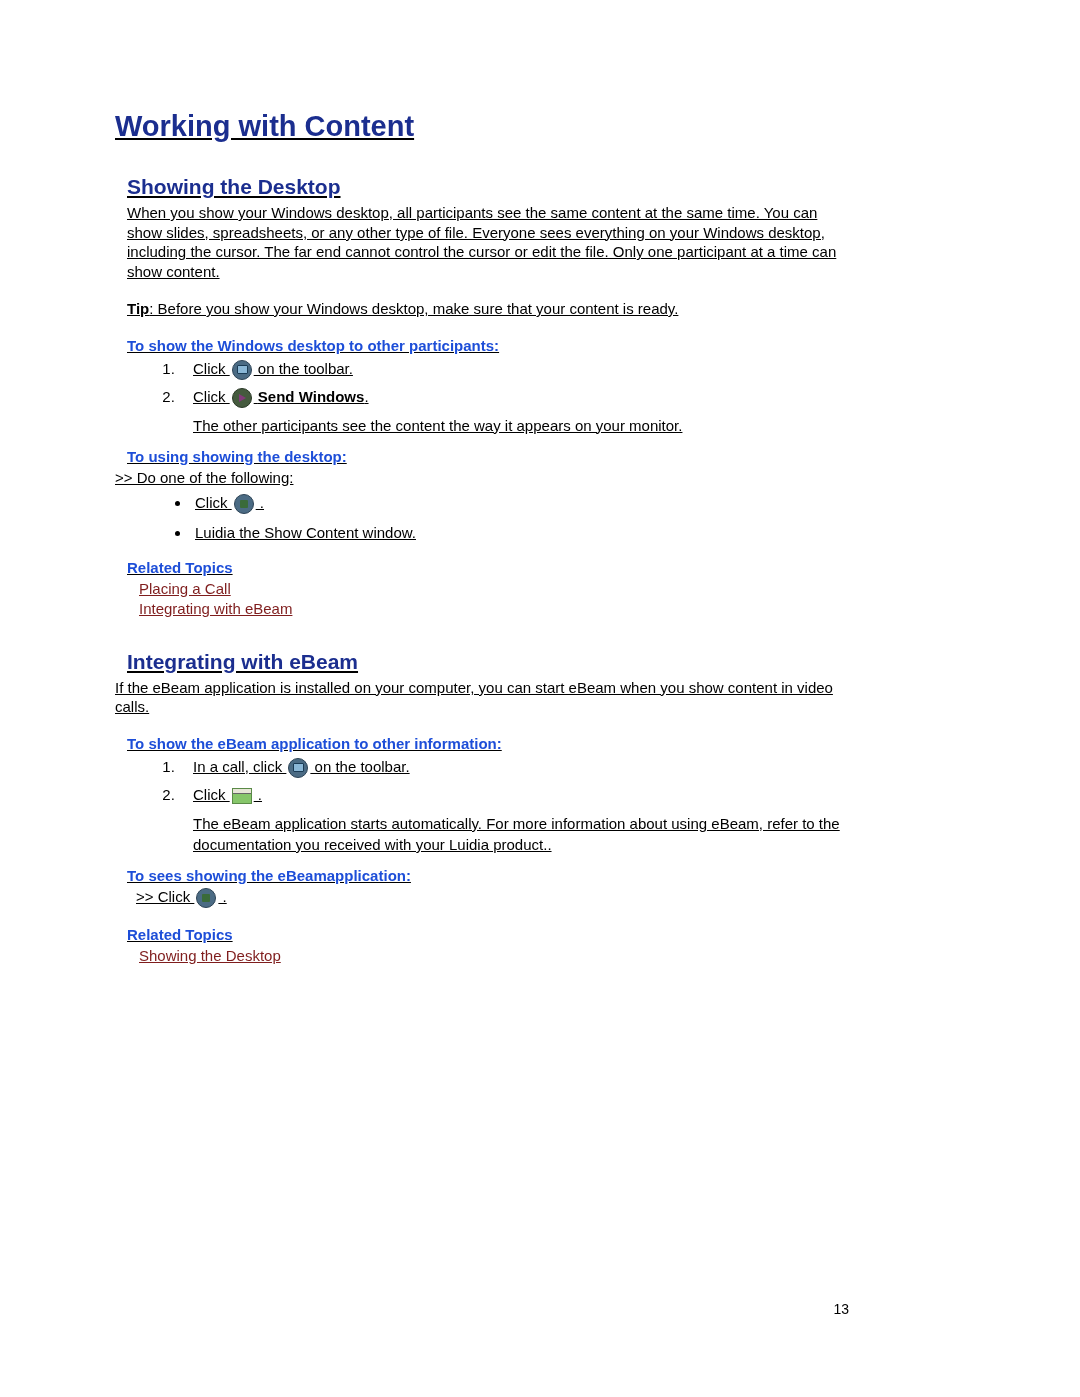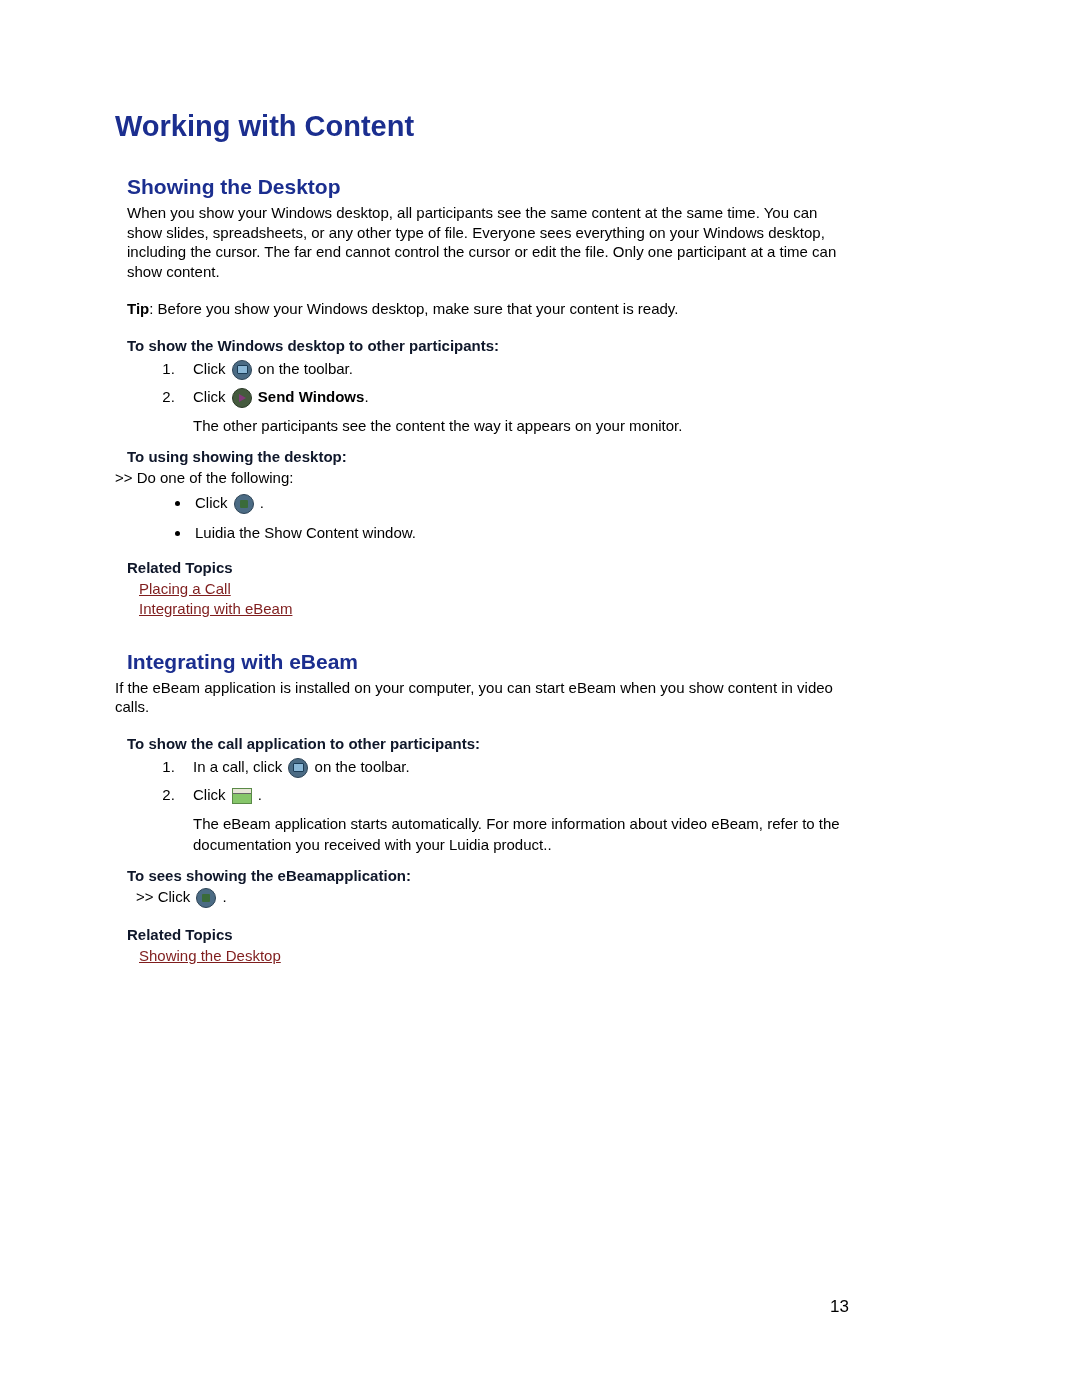--- a/index.html
+++ b/index.html
@@ -9,39 +9,40 @@
     margin: 0;
     padding: 0;
     background: #fff;
   }
   .page {
     width: 964px;
     min-height: 1397px;
     padding: 110px 115px 40px 115px;
     box-sizing: border-box;
     position: relative;
+    text-decoration: underline;
   }
   h1.main-title {
     color: #1b2e8f;
     font-size: 29px;
     font-weight: bold;
     margin: 0 0 32px 0;
   }
   h2.section-title {
     color: #1b2e8f;
     font-size: 21px;
     font-weight: bold;
     margin: 0 0 4px 12px;
   }
   p.body {
     margin: 0 0 18px 12px;
     line-height: 1.3;
   }
   .bold-blue {
-    color: #0f172a;
+    color: #1d4ed8;
     font-weight: bold;
     margin: 12px 0 4px 12px;
   }
   ol.steps {
     margin: 0 0 6px 12px;
     padding-left: 52px;
   }
   ol.steps li {
     padding-left: 14px;
     margin-bottom: 6px;
@@ -128,21 +129,21 @@
   .icon-ebeam::before {
     content: "";
     position: absolute; top: 0; left: 0; right: 0; height: 4px;
     background: #e6e6d6;
     border-bottom: 1px solid #666;
   }
   .page-number {
     position: absolute;
     right: 115px;
     bottom: 80px;
-    font-size: 17px;
+    font-size: 14px;
   }
   .tip-label { font-weight: bold; }
 </style>
 </head>
 <body>
 
 <div class="page">
 
   <h1 class="main-title">Working with Content</h1>
 
@@ -178,30 +179,30 @@
   <div class="bold-blue">Related Topics</div>
   <div class="related-links">
     <a href="#">Placing a Call</a><br>
     <a href="#">Integrating with eBeam</a>
   </div>
 
   <h2 class="section-title">Integrating with eBeam</h2>
 
   <p class="body" style="margin-left:0;">If the eBeam application is installed on your computer, you can start eBeam when you show content in video calls.</p>
 
-  <div class="bold-blue">To show the call application to other participants:</div>
+  <div class="bold-blue">To show the eBeam application to other information:</div>
   <ol class="steps">
     <li>
       <span>In a call, click </span><span class="icon icon-monitor-badge"></span><span> on the toolbar.</span>
     </li>
     <li>
       <span>Click </span><span class="icon icon-ebeam"></span><span> .</span>
     </li>
   </ol>
-  <div class="after-list">The eBeam application starts automatically. For more information about video eBeam, refer to the documentation you received with your Luidia product..</div>
+  <div class="after-list">The eBeam application starts automatically. For more information about using eBeam, refer to the documentation you received with your Luidia product..</div>
 
   <div class="bold-blue">To sees showing the eBeamapplication:</div>
   <div class="plain-line" style="margin-left:21px;">
     <span>&gt;&gt; Click </span><span class="icon icon-stop-badge"></span><span> .</span>
   </div>
 
   <div class="bold-blue" style="margin-top:18px;">Related Topics</div>
   <div class="related-links">
     <a href="#">Showing the Desktop</a>
   </div>

